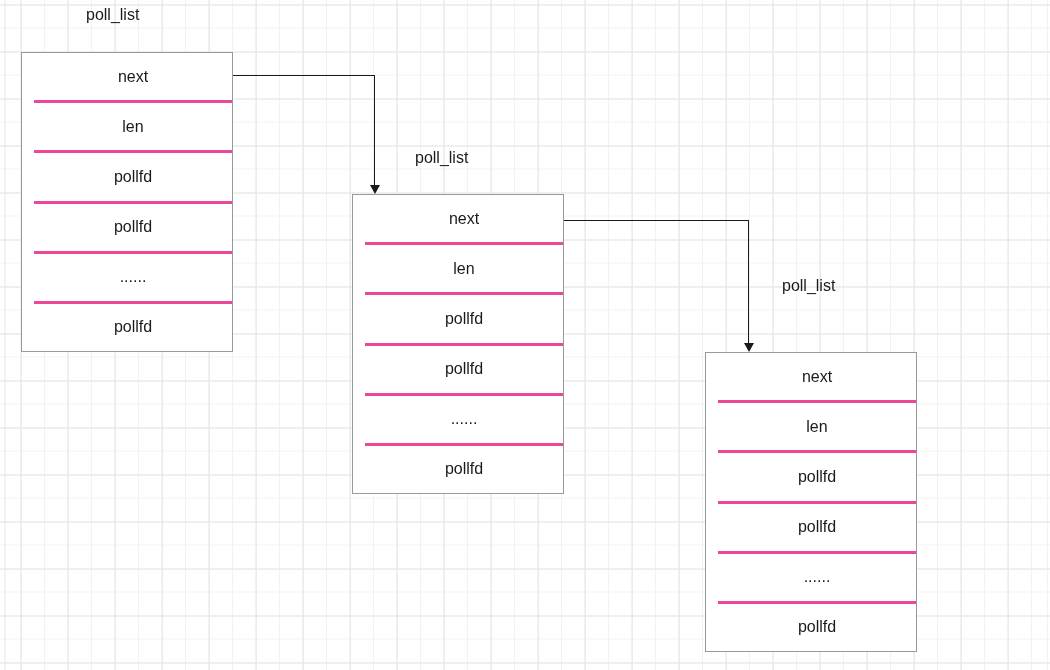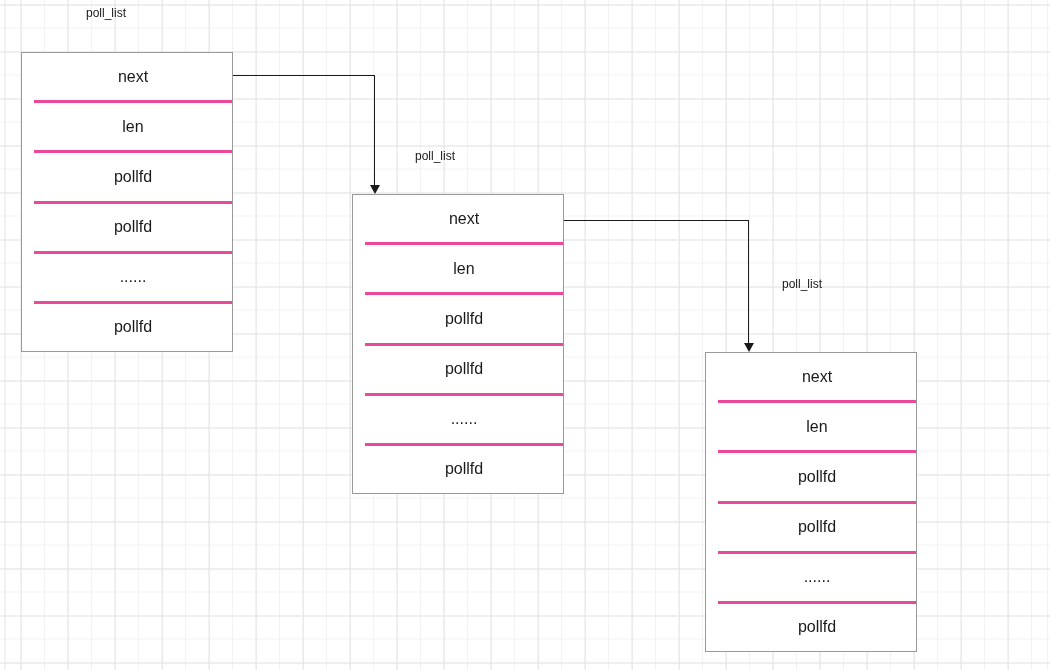--- a/index.html
+++ b/index.html
@@ -34,21 +34,21 @@
     flex: 1;
     display: flex;
     align-items: center;
     justify-content: center;
     font-size: 16px;
     color: #1a1a1a;
   }
   .node .cell + .cell { border-top: 3px solid #ec4899; }
   .node-label {
     position: absolute;
-    font-size: 12px;
+    font-size: 16px;
     color: #1a1a1a;
     white-space: nowrap;
   }
   .edge-seg {
     position: absolute;
     background: #1a1a1a;
   }
   .edge-head {
     position: absolute;
     width: 0; height: 0;

